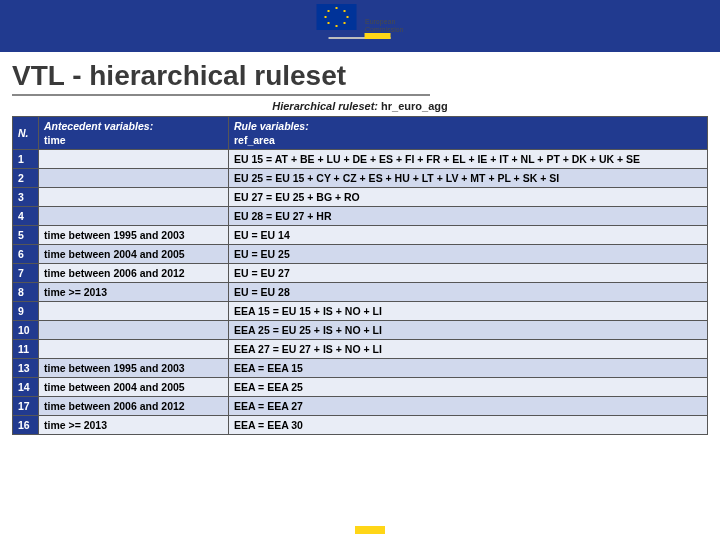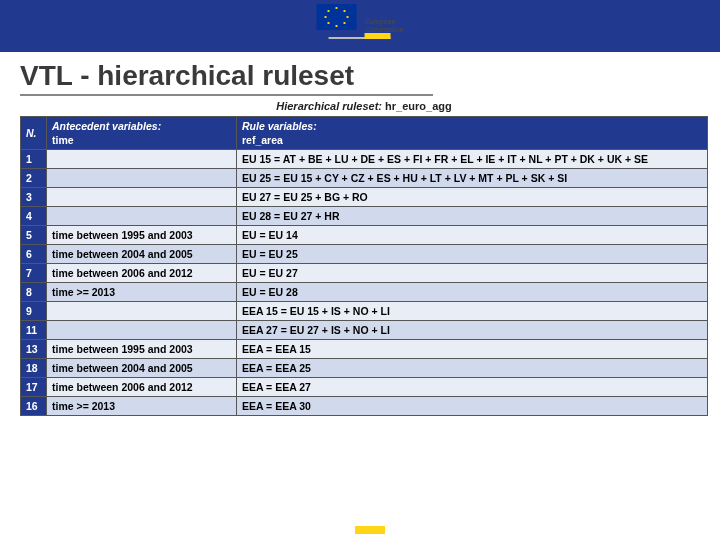--- a/index.html
+++ b/index.html
@@ -68,21 +68,20 @@
   .logo-underline::after{
     content:"";
     position:absolute;
     right:0; bottom:0;
     width:26px; height:6px;
     background:#ffd617;
   }
 
   .content {
     padding: 0 12px;
-    margin-left: 8px;
   }
   h1.page-title {
     margin: 8px 0 2px 0;
     font-size: 28px;
     font-weight: bold;
     color: #3a3a3a;
   }
   .title-rule {
     border: none;
     border-top: 2px solid #888;
@@ -242,31 +241,36 @@
           <td class="n-cell">8</td>
           <td class="ant">time &gt;= 2013</td>
           <td class="rule">EU = EU 28</td>
         </tr>
         <tr>
           <td class="n-cell">9</td>
           <td class="ant"></td>
           <td class="rule">EEA 15 = EU 15 + IS + NO + LI</td>
         </tr>
         <tr>
+          <td class="n-cell">10</td>
+          <td class="ant"></td>
+          <td class="rule">EEA 25 = EU 25 + IS + NO + LI</td>
+        </tr>
+        <tr>
           <td class="n-cell">11</td>
           <td class="ant"></td>
           <td class="rule">EEA 27 = EU 27 + IS + NO + LI</td>
         </tr>
         <tr>
           <td class="n-cell">13</td>
           <td class="ant">time between 1995 and 2003</td>
           <td class="rule">EEA = EEA 15</td>
         </tr>
         <tr>
-          <td class="n-cell">18</td>
+          <td class="n-cell">14</td>
           <td class="ant">time between 2004 and 2005</td>
           <td class="rule">EEA = EEA 25</td>
         </tr>
         <tr>
           <td class="n-cell">17</td>
           <td class="ant">time between 2006 and 2012</td>
           <td class="rule">EEA = EEA 27</td>
         </tr>
         <tr>
           <td class="n-cell">16</td>

